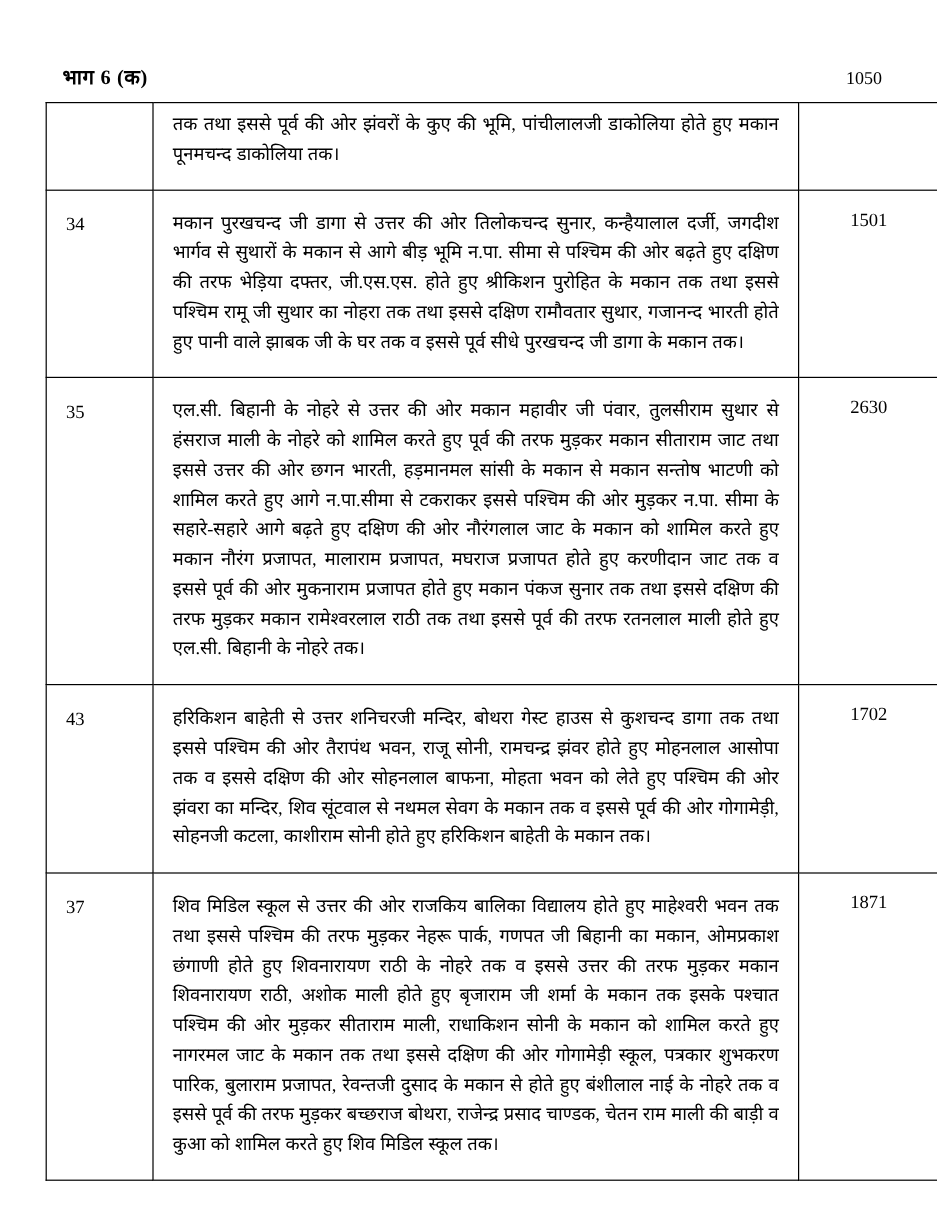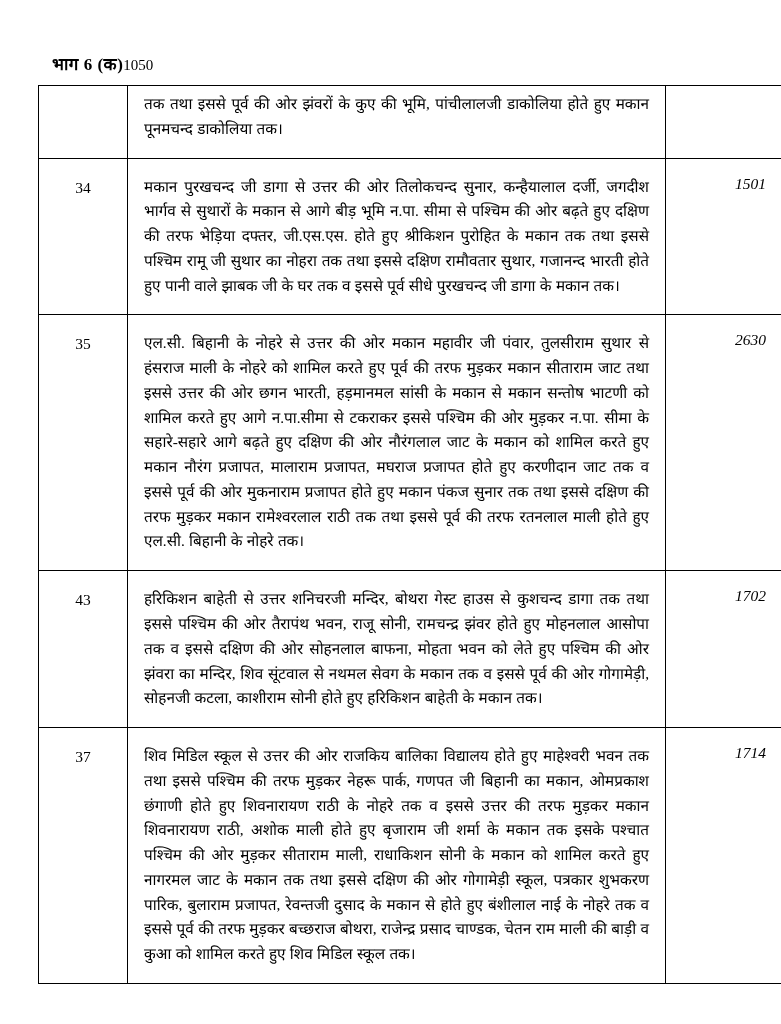--- a/index.html
+++ b/index.html
@@ -16,21 +16,21 @@
   .page {
     position: relative;
     width: 781px;
     height: 1024px;
     box-sizing: border-box;
     padding: 52px 38px 0 38px;
   }
   .header {
     display: flex;
     align-items: baseline;
-    justify-content: flex-start;
+    justify-content: space-between;
     font-size: 17px;
     margin-bottom: 10px;
     padding: 0 8px 0 14px;
   }
   .header .h-left {
     font-weight: 700;
     letter-spacing: 0.5px;
   }
   .header .h-center {
     font-weight: 700;
@@ -49,34 +49,32 @@
     width: 703px;
     table-layout: fixed;
   }
   table.doc-table td {
     border: 1px solid #000000;
     vertical-align: top;
     padding: 16px;
   }
   td.col-num {
     width: 56px;
-    text-align: center;
     font-size: 15.5px;
     padding-top: 6px;
   }
   td.col-text {
     width: 505px;
     padding: 5px 8px 6px 10px;
   }
   td.col-val {
     width: 84px;
-    text-align: right;
+    text-align: center;
     font-size: 15.5px;
     vertical-align: middle;
-    font-style: italic;
   }
   .para {
     font-size: 15.3px;
     line-height: 1.62;
     text-align: justify;
     text-justify: inter-word;
     word-spacing: 0.5px;
     margin: 0;
   }
   .num {
@@ -145,19 +143,19 @@
         </td>
       </tr>
       <tr>
         <td class="col-num">
           <div class="num">37</div>
         </td>
         <td class="col-text">
           <p class="para">शिव मिडिल स्कूल से उत्तर की ओर राजकिय बालिका विद्यालय होते हुए माहेश्वरी भवन तक तथा इससे पश्चिम की तरफ मुड़कर नेहरू पार्क, गणपत जी बिहानी का मकान, ओमप्रकाश छंगाणी होते हुए शिवनारायण राठी के नोहरे तक व इससे उत्तर की तरफ मुड़कर मकान शिवनारायण राठी, अशोक माली होते हुए बृजाराम जी शर्मा के मकान तक इसके पश्चात पश्चिम की ओर मुड़कर सीताराम माली, राधाकिशन सोनी के मकान को शामिल करते हुए नागरमल जाट के मकान तक तथा इससे दक्षिण की ओर गोगामेड़ी स्कूल, पत्रकार शुभकरण पारिक, बुलाराम प्रजापत, रेवन्तजी दुसाद के मकान से होते हुए बंशीलाल नाई के नोहरे तक व इससे पूर्व की तरफ मुड़कर बच्छराज बोथरा, राजेन्द्र प्रसाद चाण्डक, चेतन राम माली की बाड़ी व कुआ को शामिल करते हुए शिव मिडिल स्कूल तक।</p>
         </td>
         <td class="col-val">
-          <div class="val">1714</div>
+          <div class="val">1871</div>
         </td>
       </tr>
     </tbody>
   </table>
 
 </div>
 
 </body></html>

